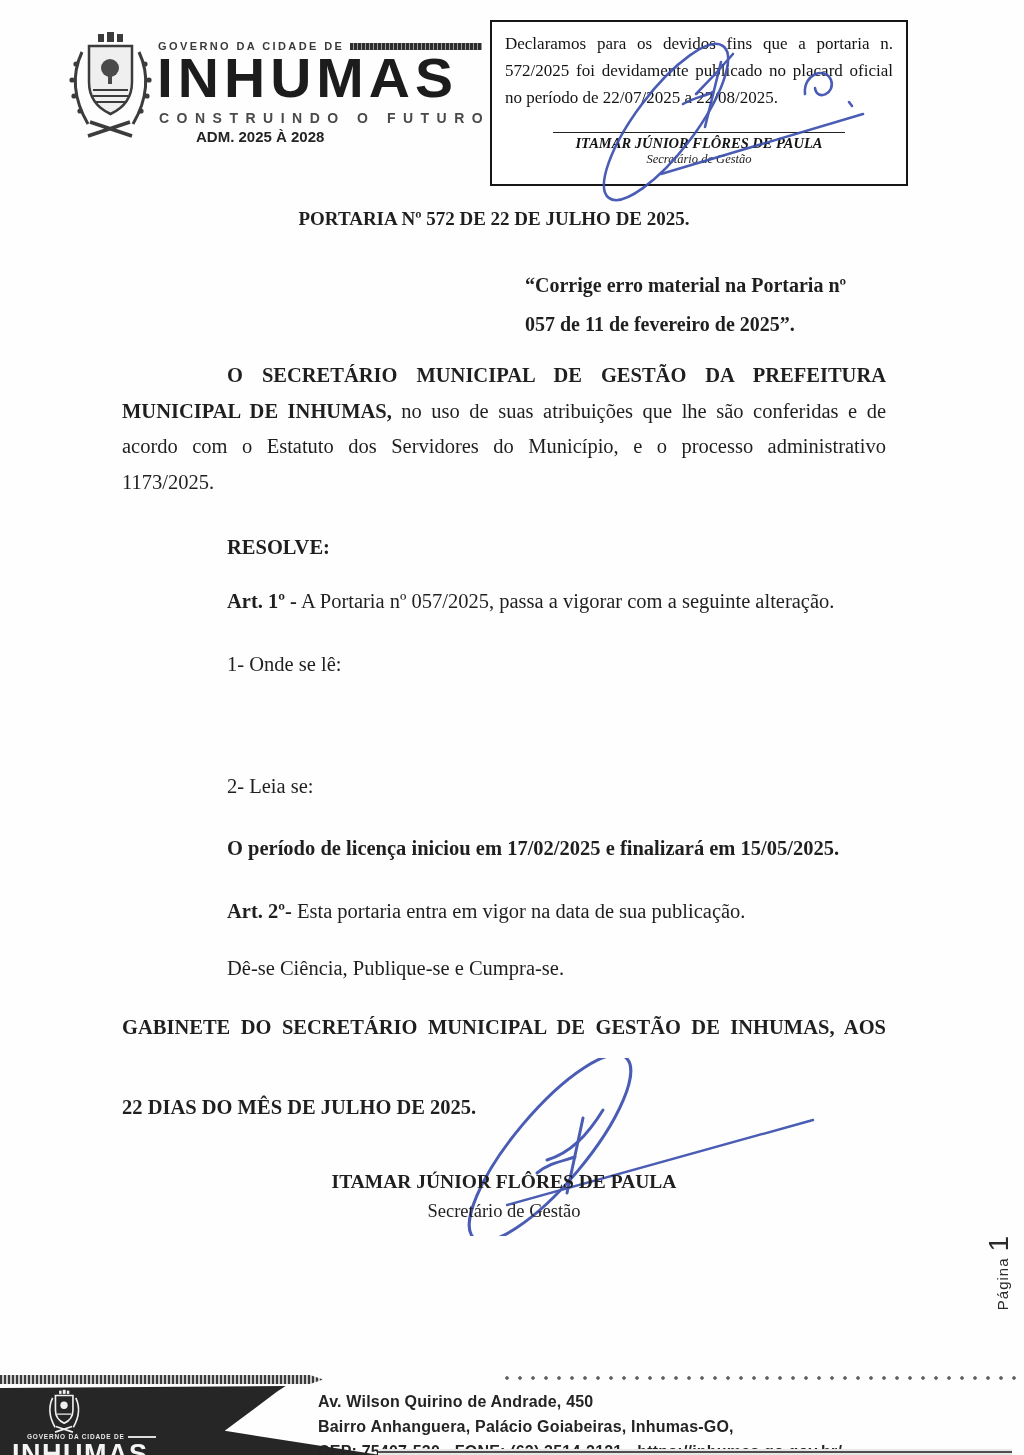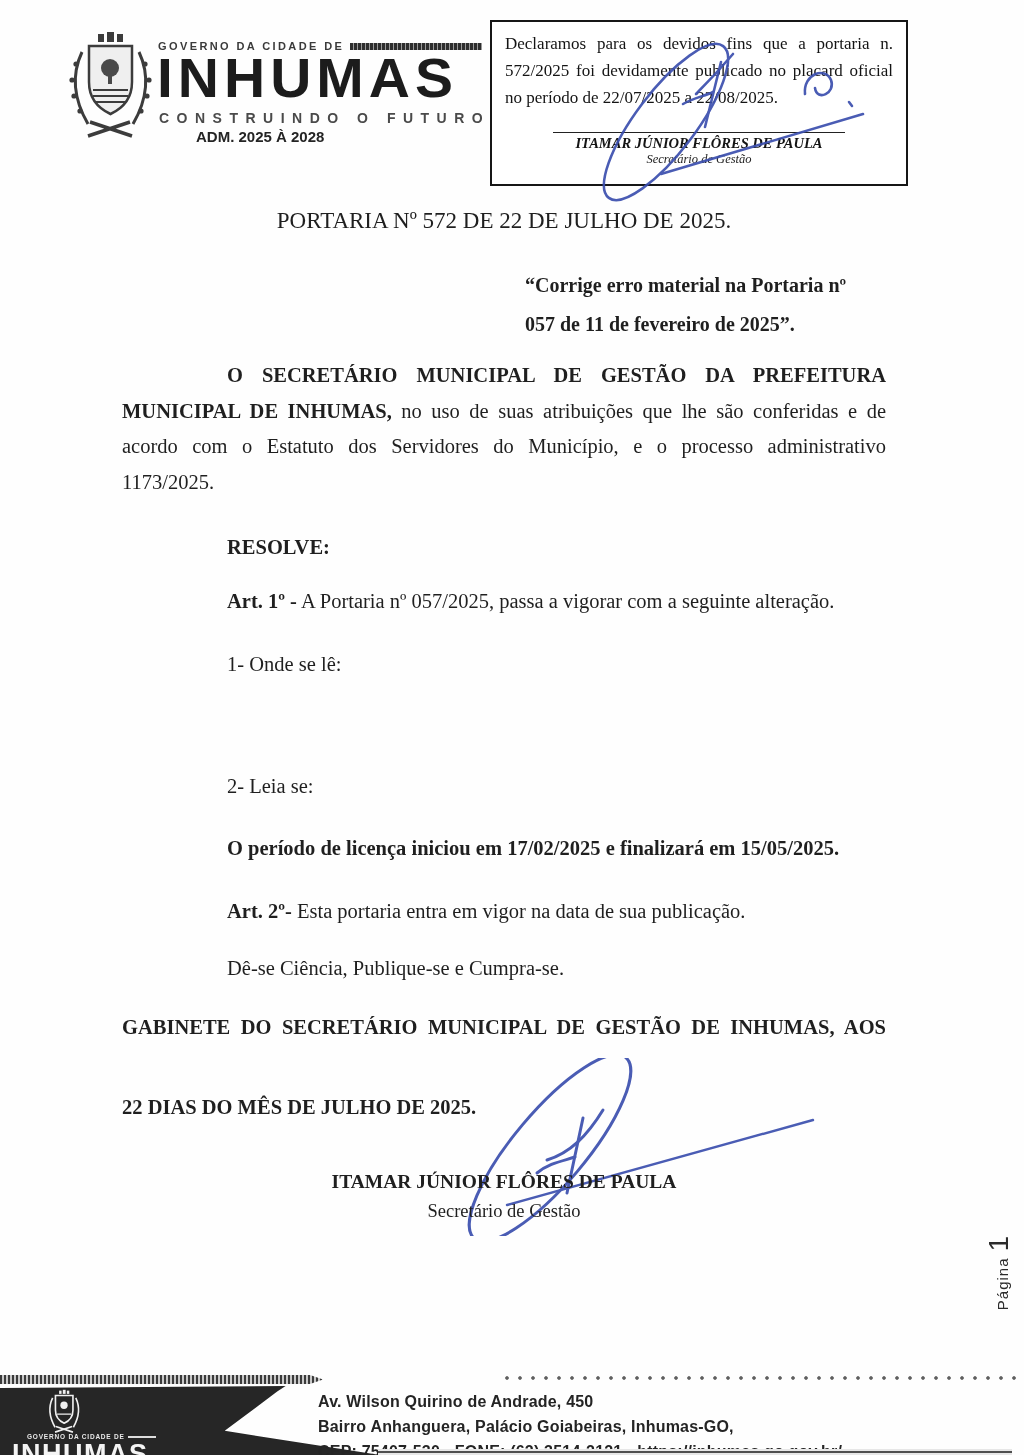--- a/index.html
+++ b/index.html
@@ -24,21 +24,21 @@
     background:#fff;padding:8px 13px;box-sizing:border-box;}
   .stamp-line{font-size:17px;line-height:27px;color:#141414;}
   .stretch{text-align:justify;text-align-last:justify;}
   .stamp-rule{width:292px;border-top:1.6px solid #222;margin:21px auto 2px auto;}
   .stamp-name{font-size:14.5px;font-weight:bold;font-style:italic;text-align:center;color:#141414;}
   .stamp-role{font-size:12.5px;font-style:italic;text-align:center;color:#222;}
   
   .line{font-size:20.5px;line-height:30px;white-space:nowrap;}
   .jline{font-size:20.5px;line-height:30px;}
   .b{font-weight:bold;}
-  .doc-title{left:122px;top:208px;width:764px;text-align:center;font-weight:normal;font-size:23px;}
+  .doc-title{left:112px;top:208px;width:764px;text-align:center;font-weight:bold;font-size:19px;}
   .epigraph{left:525px;top:266px;width:368px;font-weight:bold;font-size:20px;line-height:39px;}
   .sig-name{left:122px;top:1171px;width:764px;text-align:center;font-weight:bold;font-size:19.5px;}
   .sig-role{left:122px;top:1201px;width:764px;text-align:center;font-size:18.5px;}
   
   .pagenum{left:938px;top:1258px;width:120px;height:30px;transform:rotate(-90deg);
     font-family:"Liberation Sans",sans-serif;color:#2b2b2b;display:flex;align-items:baseline;
     justify-content:center;gap:6px;}
   .pagenum .lbl{font-size:15px;letter-spacing:1px;}
   .pagenum .num{font-size:28px;}
   

